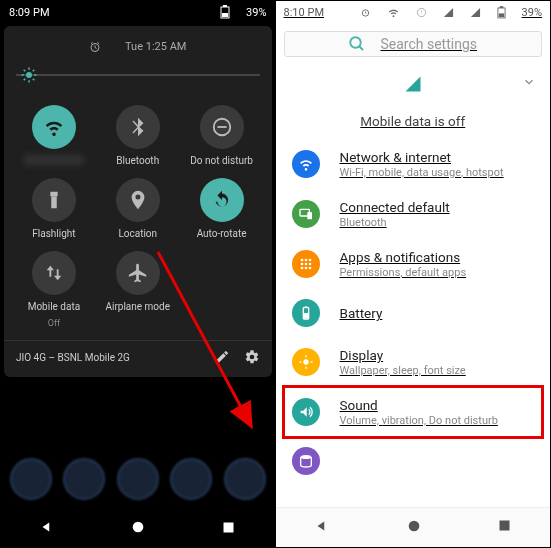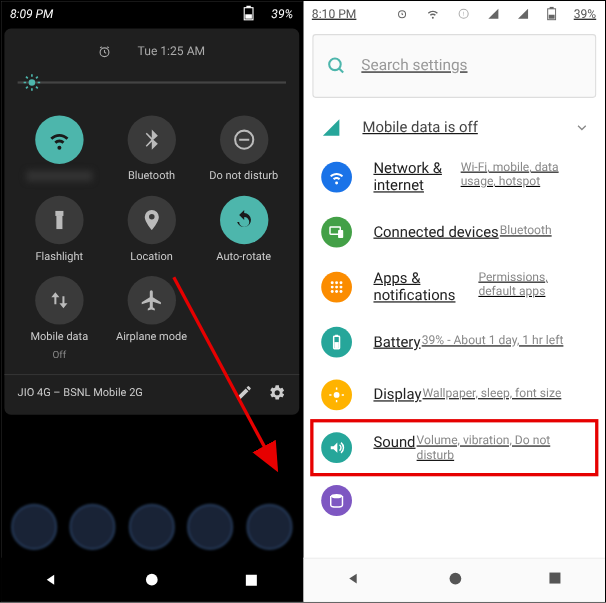--- a/index.html
+++ b/index.html
@@ -3,21 +3,21 @@
 <meta charset="utf-8">
 <style>
 * { margin: 0; padding: 0; box-sizing: border-box; font-family: Roboto, Arial, sans-serif; }
 body { background: #fff; width: 551px; height: 548px; overflow: hidden; }
 .container { display: flex; width: 551px; height: 548px; border: 1px solid #000; position: relative; }
 .left-panel { width: 275px; height: 546px; background: #000; position: relative; border-right: 1px solid #000; }
 .right-panel { width: 275px; height: 546px; background: #fff; position: relative; text-decoration: underline; }
 
 
 .status-bar { height: 22px; display: flex; justify-content: space-between; align-items: center; padding: 0 8px; font-size: 11px; }
-.status-bar.dark { color: #fff; font-style: italic; }
+.status-bar.dark { color: #fff; }
 .status-bar.light { color: #555; }
 .status-right { display: flex; align-items: center; gap: 16px; }
 
 
 .qs-panel { background: #1f1f1f; margin: 3px; border-radius: 6px; padding: 8px 0 4px; color: #e0e0e0; }
 .qs-alarm { text-align: center; font-size: 11px; color: #aaa; margin: 6px 0 10px; display: flex; justify-content: center; align-items: center; gap: 24px; }
 .qs-brightness { position: relative; height: 24px; margin: 0 12px 18px; }
 .qs-track { position: absolute; top: 11px; left: 0; right: 0; height: 2px; background: #444; }
 .qs-thumb { position: absolute; top: 3px; left: 4px; width: 18px; height: 18px; }
 
@@ -31,27 +31,27 @@
 .qs-footer { display: flex; justify-content: space-between; align-items: center; padding: 8px 12px; font-size: 10px; color: #ccc; border-top: 1px solid #333; margin-top: 4px; }
 .qs-footer-right { display: flex; gap: 14px; align-items: center; }
 
 
 .dock { height: 56px; position: absolute; bottom: 40px; left: 3px; right: 3px; display: flex; justify-content: space-around; align-items: center; filter: blur(1px) brightness(0.6); }
 .dock-app { width: 42px; height: 42px; border-radius: 50%; background: #2a3a5a; border: 2px solid #3b5b8b; }
 .navbar { position: absolute; bottom: 0; left: 0; right: 0; height: 40px; background: #000; display: flex; justify-content: space-around; align-items: center; }
 .navbar .nav-btn { width: 22px; height: 22px; display: flex; align-items: center; justify-content: center; }
 
 
-.search-box { margin: 8px; height: 58px; border: 1px solid #ddd; background: #fafafa; border-radius: 3px; display: flex; align-items: center; padding: 0 12px; gap: 14px; color: #999; font-size: 14px; }
-.suggestion { display: flex; align-items: center; padding: 10px 16px; gap: 20px; font-size: 13.5px; color: #444; position: relative; }
+.search-box { margin: 8px; height: 26px; border: 1px solid #ddd; background: #fafafa; border-radius: 3px; display: flex; align-items: center; padding: 0 12px; gap: 14px; color: #999; font-size: 14px; justify-content: center; }
+.suggestion { display: flex; align-items: center; padding: 10px 16px; gap: 20px; font-size: 13.5px; color: #444; position: relative; flex-direction: column; }
 .sugg-chev { position: absolute; right: 14px; color: #888; }
 .settings-list { padding: 0 0 0 0; }
 .setting-item { display: flex; align-items: center; padding: 10px 16px; gap: 20px; position: relative; }
 .setting-icon { width: 28px; height: 28px; border-radius: 50%; display: flex; align-items: center; justify-content: center; flex-shrink: 0; }
-.setting-text { display: flex; flex-direction: row; gap: 1px; }
+.setting-text { display: flex; flex-direction: column; gap: 1px; }
 .setting-title { font-size: 13.5px; color: #222; }
 .setting-sub { font-size: 11px; color: #888; }
 .highlight-box { position: absolute; border: 3px solid #e60000; pointer-events: none; }
 
 .navbar-light { position: absolute; bottom: 0; left: 0; right: 0; height: 40px; background: #fafafa; display: flex; justify-content: space-around; align-items: center; border-top: 1px solid #eee; }
 
 
 .arrow-svg { position: absolute; pointer-events: none; }
 
 .blur-label { filter: blur(3px); color: #666; background: #333; width: 60px; height: 10px; border-radius: 2px; }
@@ -280,21 +280,21 @@
           </div>
         </div>
         <div class="setting-item">
           <div class="setting-icon" style="background: rgb(67, 160, 71); color: rgb(255, 255, 255);">
             <svg width="16" height="16" viewBox="0 0 24 24" fill="currentColor">
               <rect x="3" y="5" width="14" height="10" rx="1" fill="none" stroke="currentColor" stroke-width="2"></rect>
               <rect x="14" y="9" width="7" height="11" rx="1" fill="currentColor"></rect>
             </svg>
           </div>
           <div class="setting-text">
-            <div class="setting-title">Connected devices</div>
+            <div class="setting-title">Connected default</div>
             <div class="setting-sub">Bluetooth</div>
           </div>
         </div>
         <div class="setting-item">
           <div class="setting-icon" style="background: rgb(251, 140, 0); color: rgb(255, 255, 255);">
             <svg width="16" height="16" viewBox="0 0 24 24" fill="currentColor">
               <circle cx="6" cy="6" r="2"></circle>
               <circle cx="12" cy="6" r="2"></circle>
               <circle cx="18" cy="6" r="2"></circle>
               <circle cx="6" cy="12" r="2"></circle>
@@ -313,21 +313,20 @@
         <div class="setting-item">
           <div class="setting-icon" style="background: rgb(38, 166, 154); color: rgb(255, 255, 255);">
             <svg width="16" height="16" viewBox="0 0 24 24" fill="currentColor">
               <rect x="8" y="4" width="8" height="17" rx="1" fill="none" stroke="currentColor" stroke-width="2"></rect>
               <rect x="10" y="2" width="4" height="2"></rect>
               <rect x="9" y="12" width="6" height="8"></rect>
             </svg>
           </div>
           <div class="setting-text">
             <div class="setting-title">Battery</div>
-            <div class="setting-sub">39% - About 1 day, 1 hr left</div>
           </div>
         </div>
         <div class="setting-item">
           <div class="setting-icon" style="background: rgb(255, 179, 0); color: rgb(255, 255, 255);">
             <svg width="16" height="16" viewBox="0 0 24 24" fill="currentColor">
               <circle cx="12" cy="12" r="4"></circle>
               <g stroke="currentColor" stroke-width="2">
                 <line x1="12" y1="2" x2="12" y2="5"></line>
                 <line x1="12" y1="19" x2="12" y2="22"></line>
                 <line x1="2" y1="12" x2="5" y2="12"></line>

